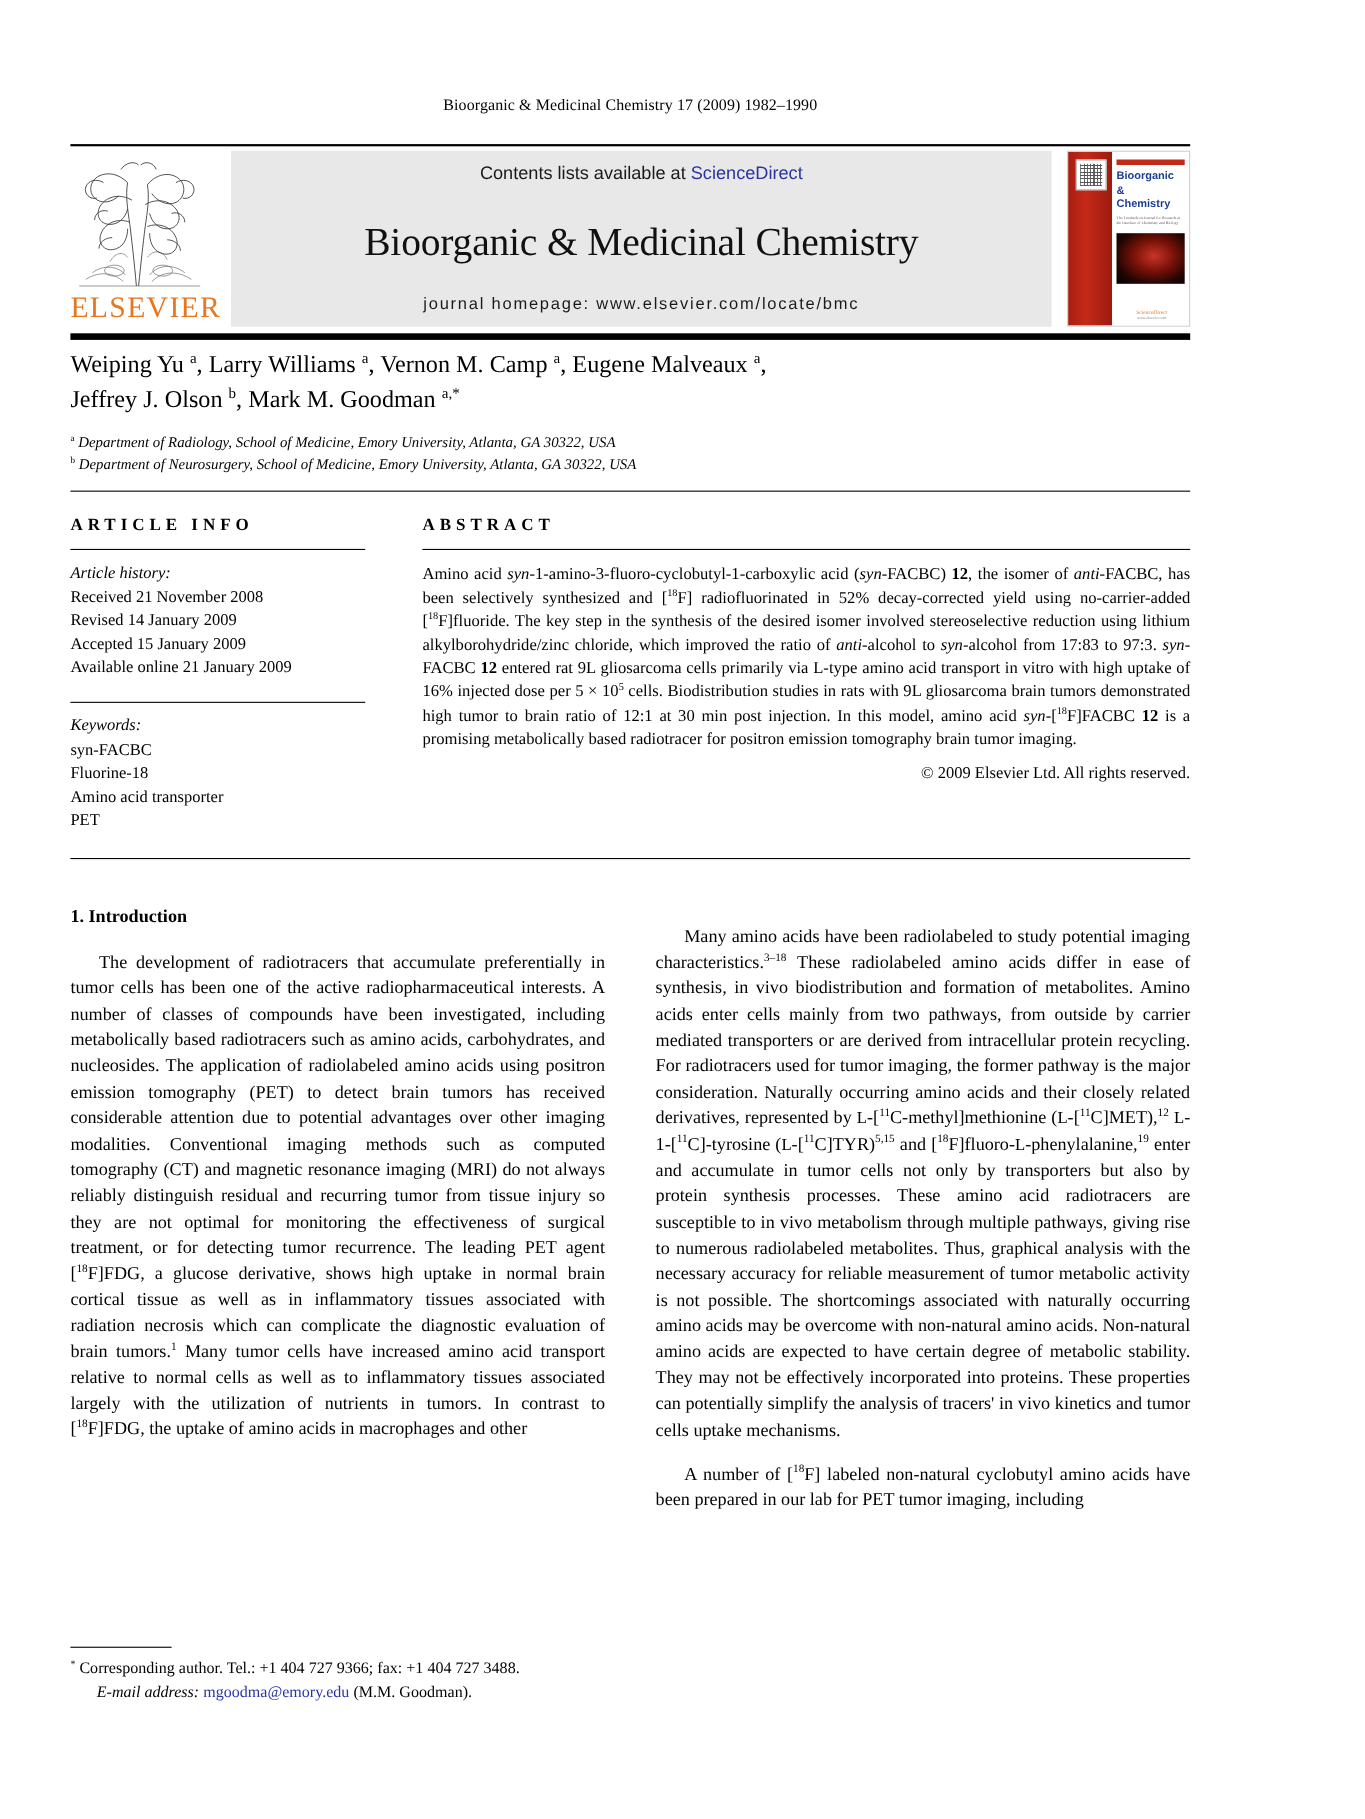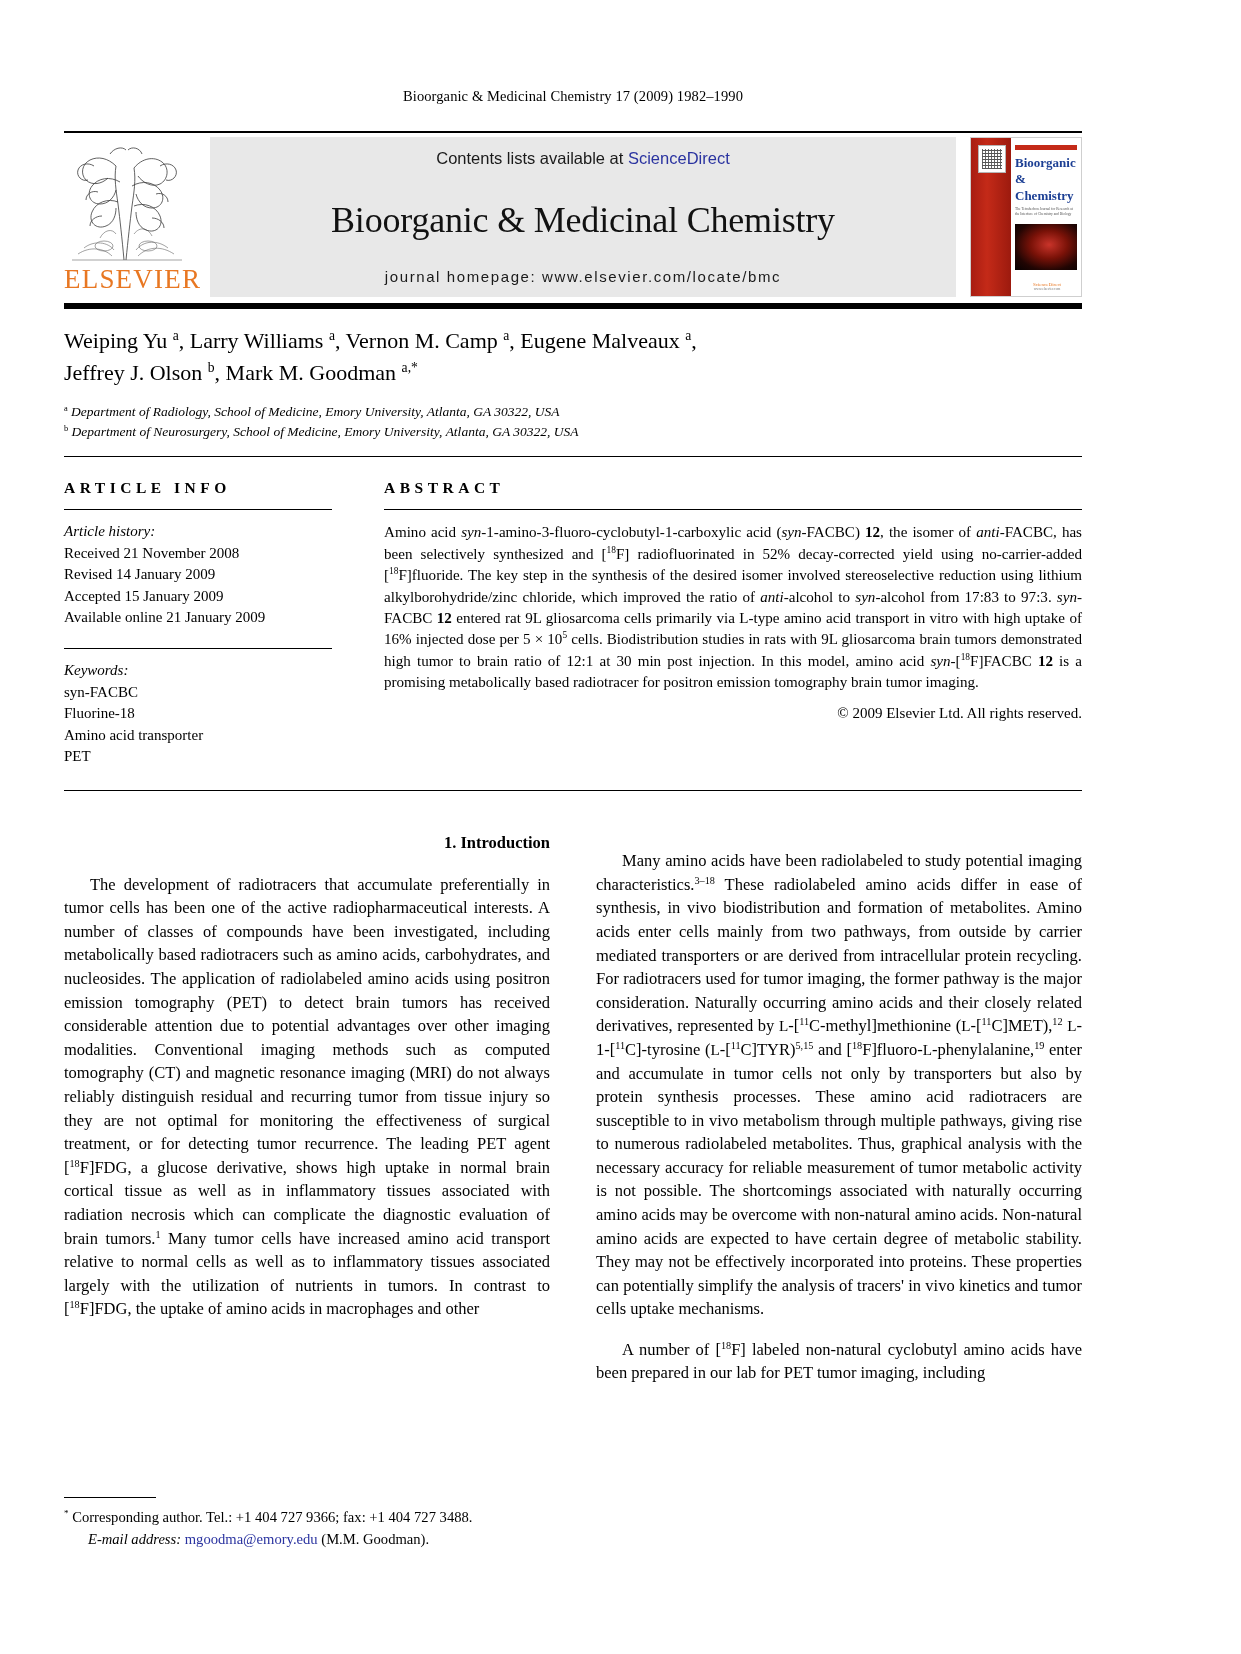--- a/index.html
+++ b/index.html
@@ -128,22 +128,22 @@
   }
   .cover-body {
     position: absolute;
     left: 40px; right: 0; top: 0; bottom: 0;
     background: #fff;
     padding: 5px 4px;
     box-sizing: border-box;
   }
   .cover-redbar { height:5px; background:#c42a18; margin: 2px 0 5px 0; }
   .cover-t1 {
-    font-family: Liberation Serif, serif;
-    font-size: 13px; font-weight: bold; color:#1c3f94; line-height:1.25;
+    font-family: Liberation Sans, sans-serif;
+    font-size: 10px; font-weight: bold; color:#1c3f94; line-height:1.25;
   }
   .cover-sub {
     font-size: 3.6px; color:#555; line-height:1.5; margin-top:3px;
   }
   .cover-img {
     margin-top: 6px;
     height: 46px;
     background: radial-gradient(ellipse at 55% 45%, #c9342a 0%, #7a1208 38%, #210503 72%, #050102 100%);
   }
   .cover-foot {
@@ -168,21 +168,21 @@
     margin-top: 58px;
     letter-spacing: -0.15px;
   }
   .title i { font-style: italic; }
   sup { font-size: 0.62em; vertical-align: super; line-height: 0; }
 
   
   .authors {
     font-size: 22px;
     line-height: 1.45;
-    margin-top: 16px;
+    margin-top: 6px;
   }
   .affils {
     margin-top: 13px;
     font-size: 13.5px;
     font-style: italic;
     line-height: 1.5;
   }
   .affils sup { font-style: normal; }
 
   
@@ -237,21 +237,20 @@
     display: flex;
     margin-top: 42px;
     column-gap: 46px;
   }
   .bcol { flex: 1 1 0; width: 0; }
   .h1 {
     font-size: 16.5px;
     font-weight: bold;
     font-family: "Liberation Serif", serif;
     margin-bottom: 20px;
-    text-align: right;
   }
   .para {
     font-size: 16.5px;
     line-height: 1.43;
     text-align: justify;
     text-indent: 26px;
     hyphens: none;
   }
   .para.cont { text-indent: 0; }
   .para + .para { margin-top: 0; }

